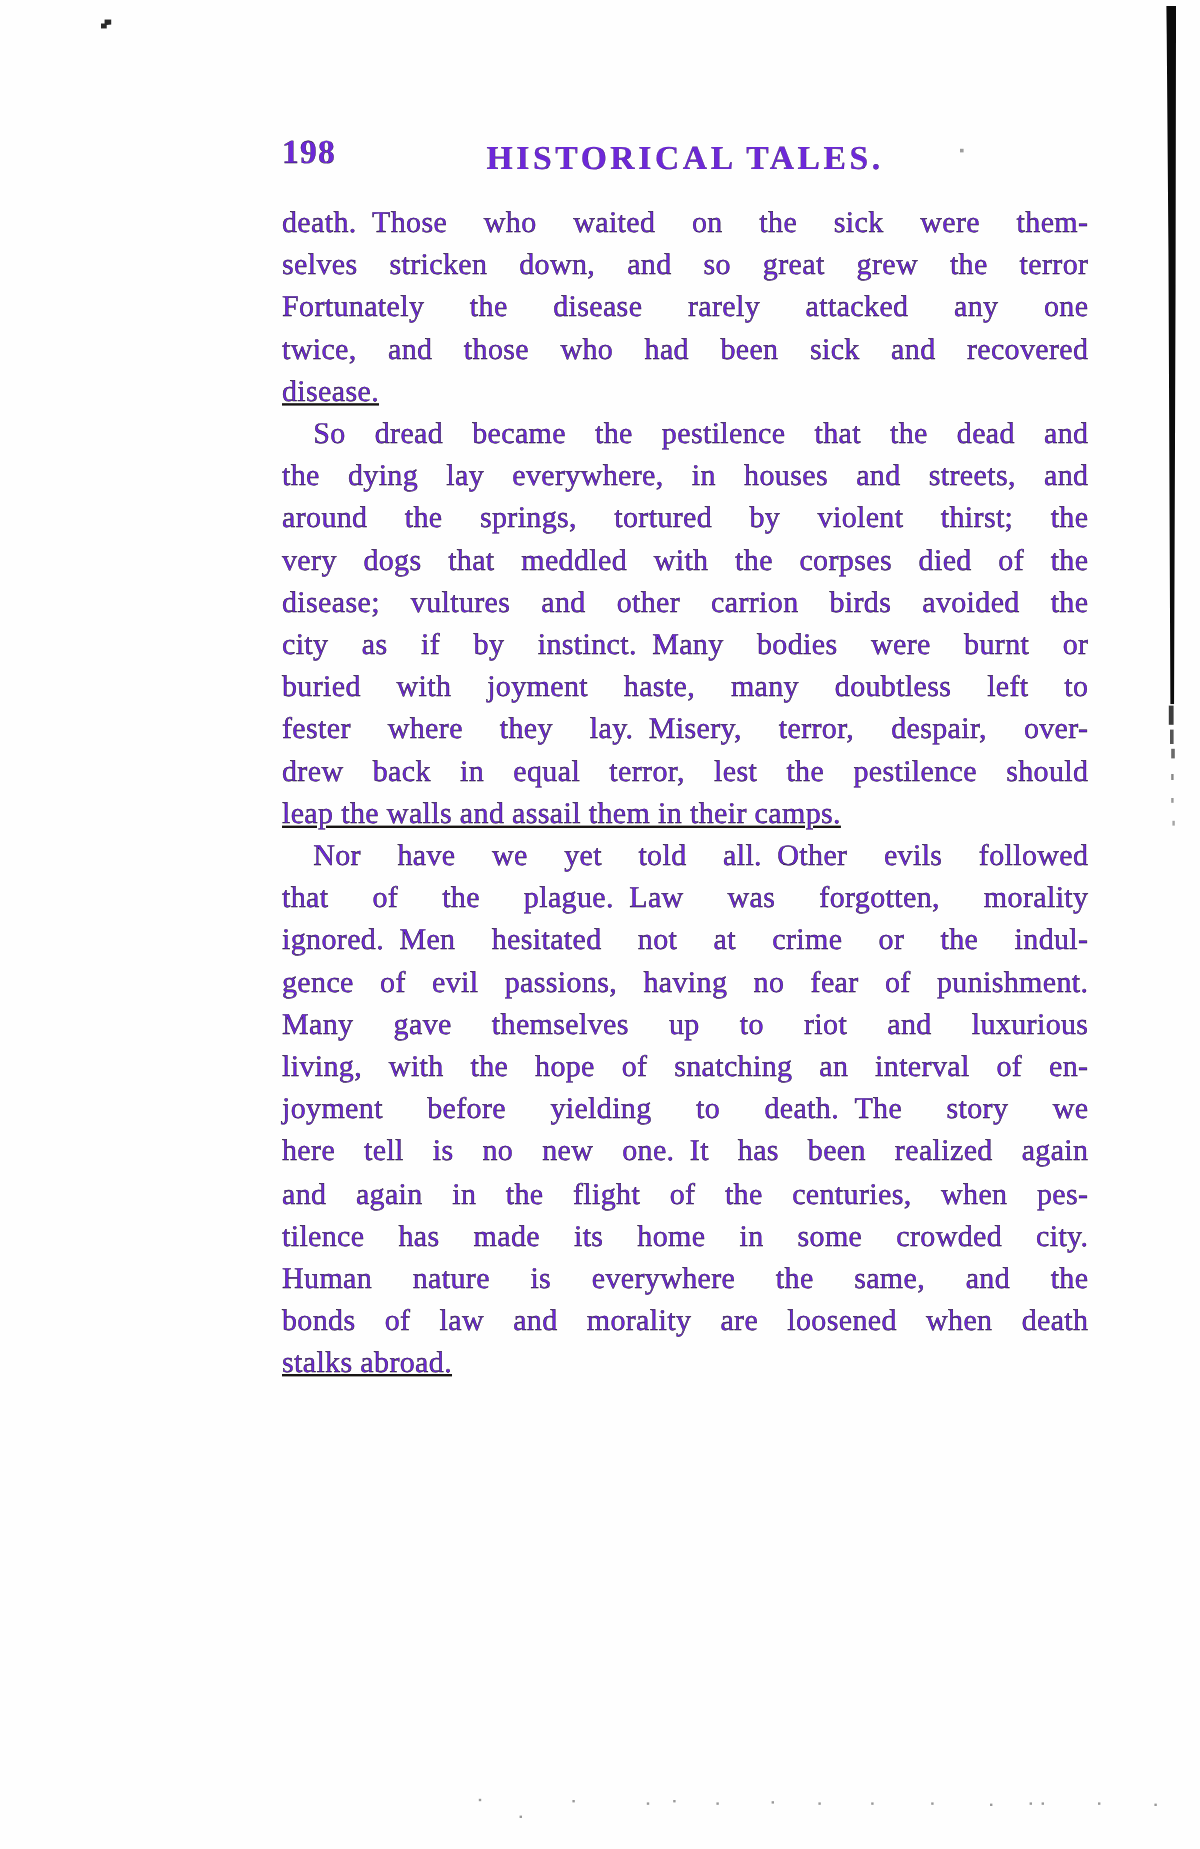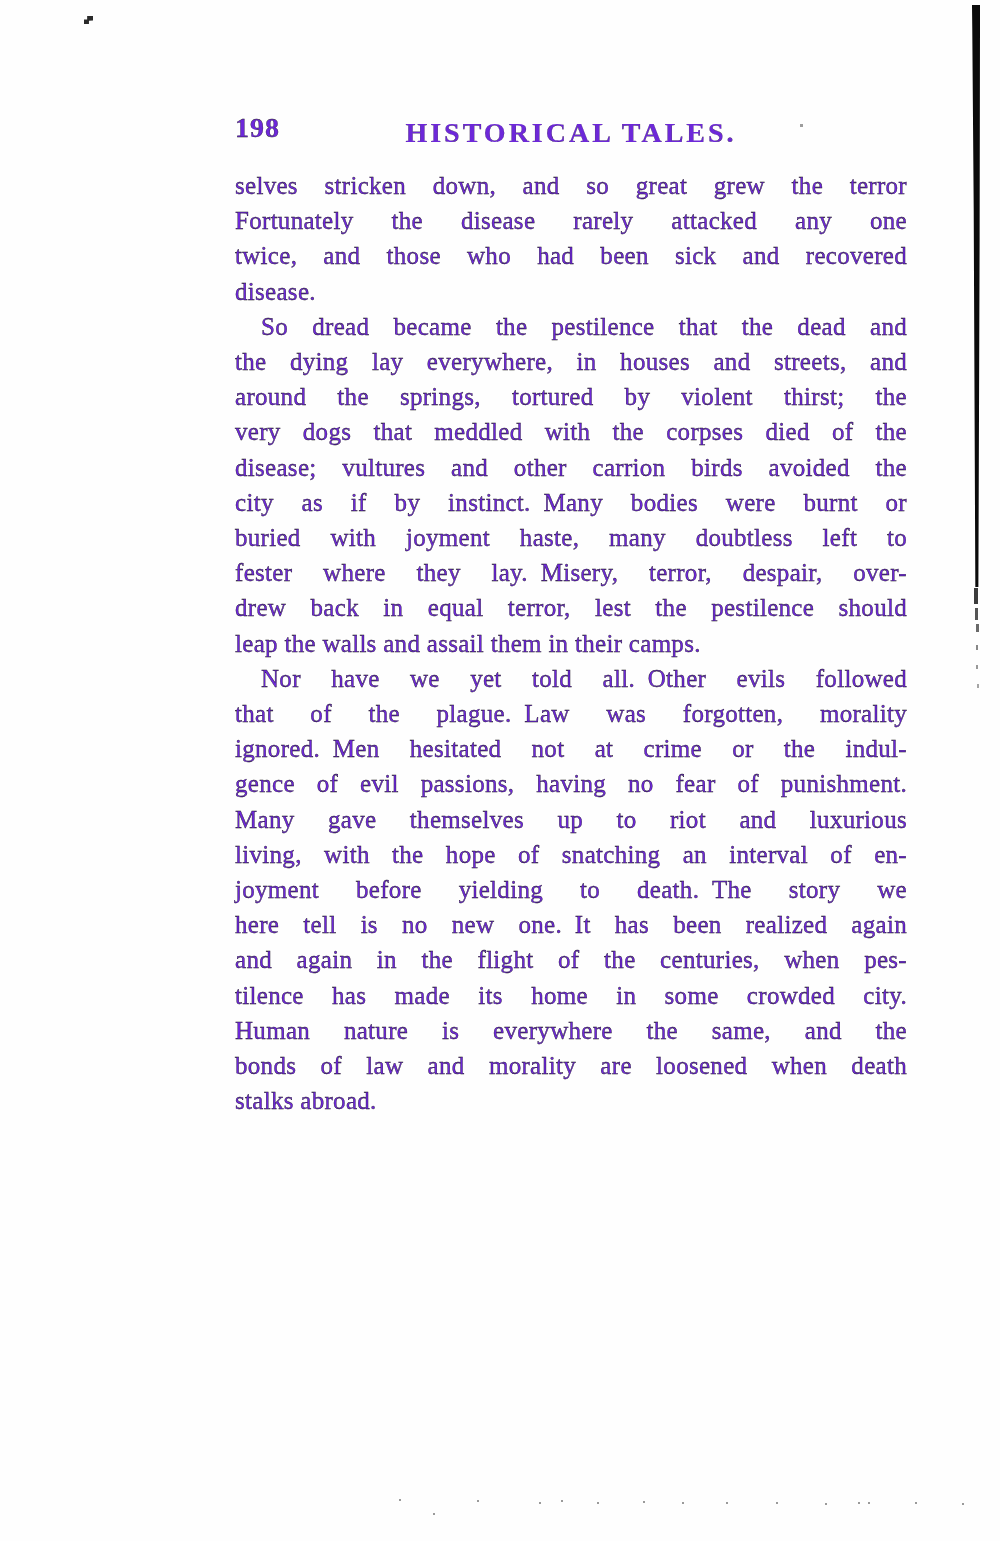--- a/index.html
+++ b/index.html
@@ -59,20 +59,21 @@
     line-height: 35.2px;
     letter-spacing: 0.3px;
     text-align: justify;
     text-align-last: justify;
     white-space: nowrap;
     -webkit-text-stroke: 0.35px #171413;
   }
   .line.last {
     text-align: left;
     text-align-last: left;
+    text-decoration: underline;
   }
   
   .artifact { position: absolute; }
   .edge-bar {
     left: 971px;
     top: 5px;
     width: 9px;
     height: 582px;
     background: #0b0b0b;
     clip-path: polygon(11% 0, 100% 0, 100% 3%, 96% 40%, 82% 100%, 48% 100%, 30% 35%, 14% 4%);
@@ -100,20 +101,21 @@
 
 <div class="page">
 
   <div class="header">
     <span class="page-number">198</span>
     <span class="running-title">HISTORICAL TALES.</span>
   </div>
 
   <div class="text-block">
       <div class="para">
+        <div class="line">death. Those who waited on the sick were them-</div>
         <div class="line">selves stricken down, and so great grew the terror</div>
         <div class="line">Fortunately the disease rarely attacked any one</div>
         <div class="line">twice, and those who had been sick and recovered</div>
         <div class="line last">disease.</div>
       </div>
       <div class="para indent">
         <div class="line">So dread became the pestilence that the dead and</div>
         <div class="line">the dying lay everywhere, in houses and streets, and</div>
         <div class="line">around the springs, tortured by violent thirst; the</div>
         <div class="line">very dogs that meddled with the corpses died of the</div>

